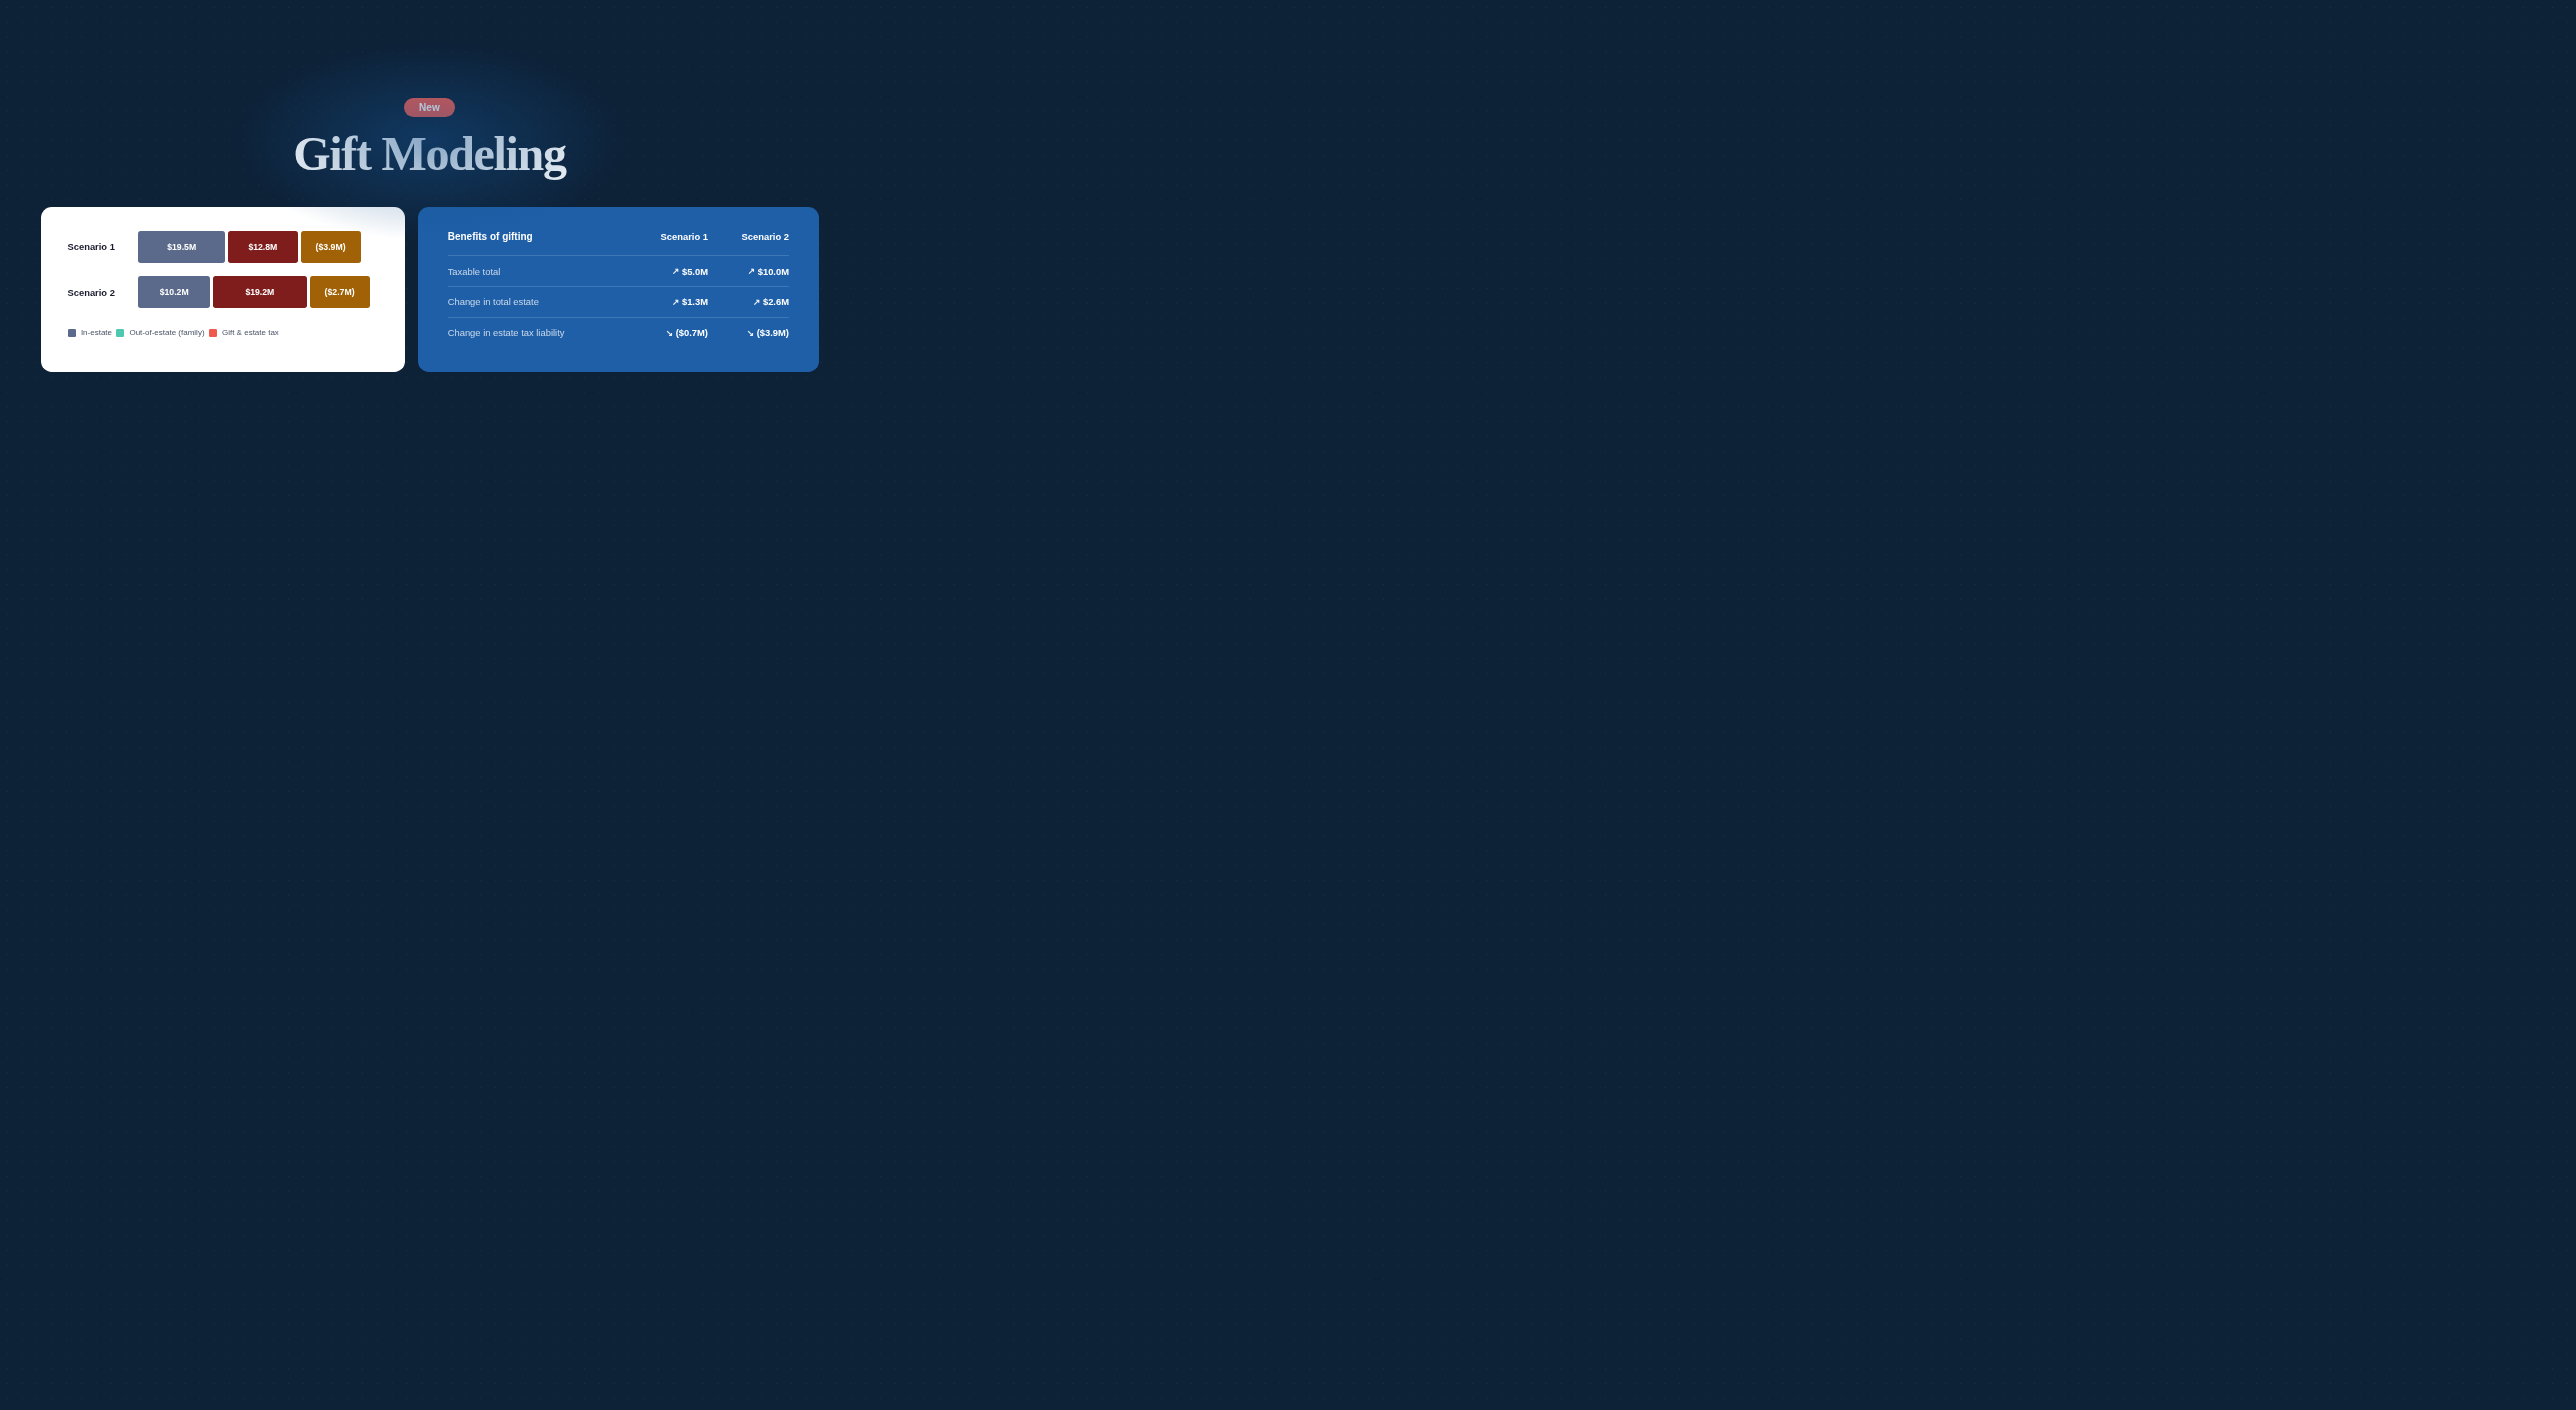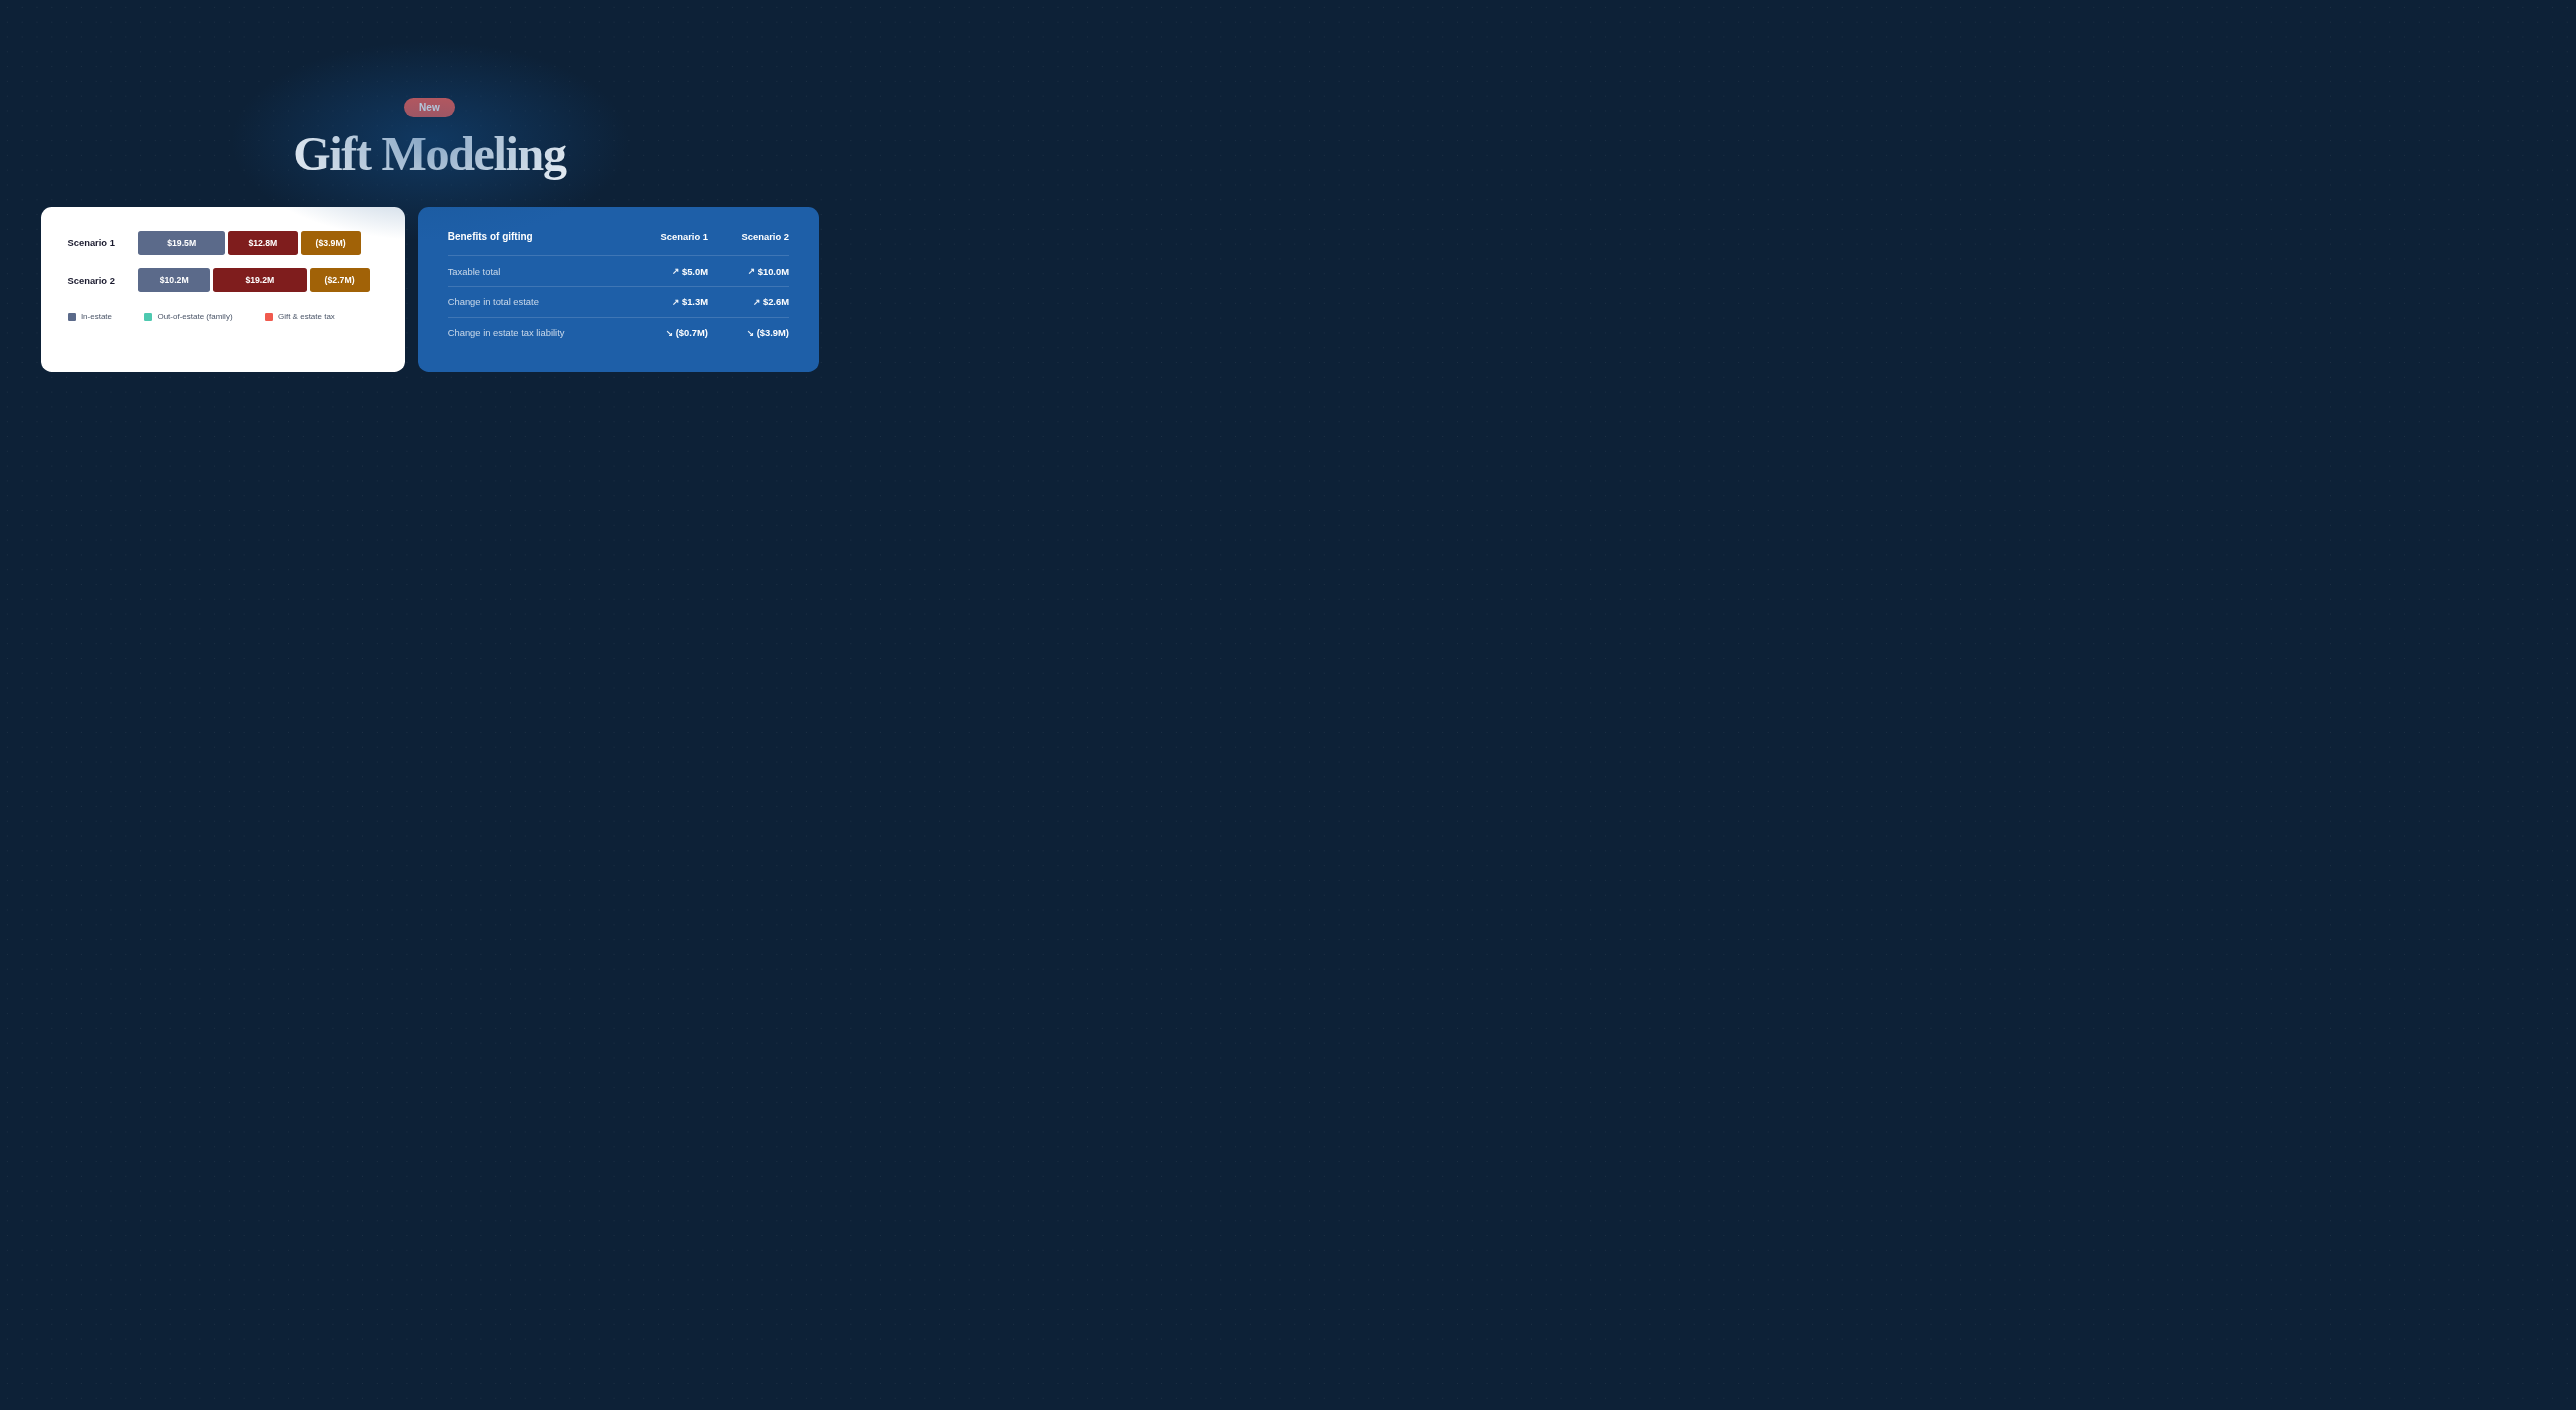--- a/index.html
+++ b/index.html
@@ -110,30 +110,30 @@
     .bar {
       height: 24px;
       display: flex;
       align-items: center;
       justify-content: center;
       font-size: 8.7px;
       font-weight: 700;
       color: #ffffff;
       border-radius: 2.7px;
       white-space: nowrap;
-      padding: 0 8px;
+      padding: 16px 8px;
     }
 
     .bar-instate { background: #5b6a8a; }
     .bar-outestate { background: #7f1d1d; }
     .bar-tax { background: #a16207; }
 
     .legend {
       display: flex;
-      gap: 32px;
+      gap: 4px;
       margin-top: 20px;
       align-items: center;
     }
 
     .legend-item {
       display: flex;
       align-items: center;
       gap: 5.4px;
       font-size: 8px;
       color: #4a5568;

